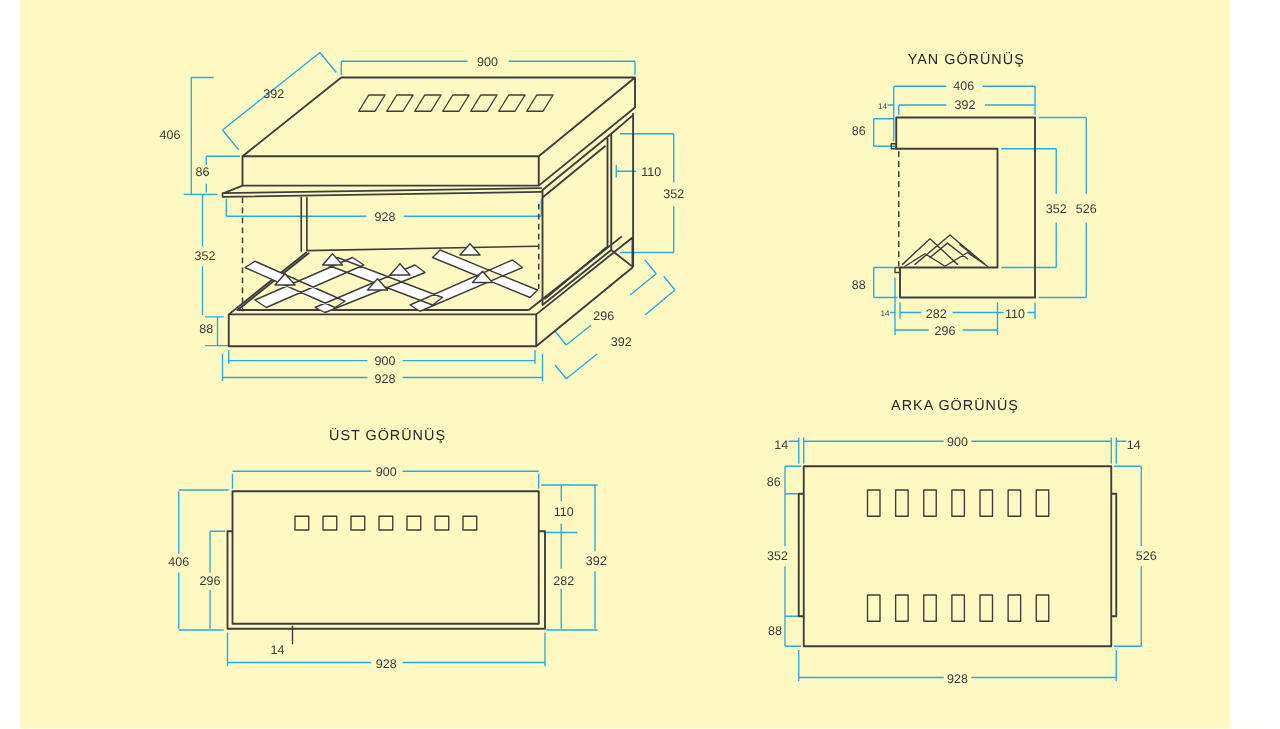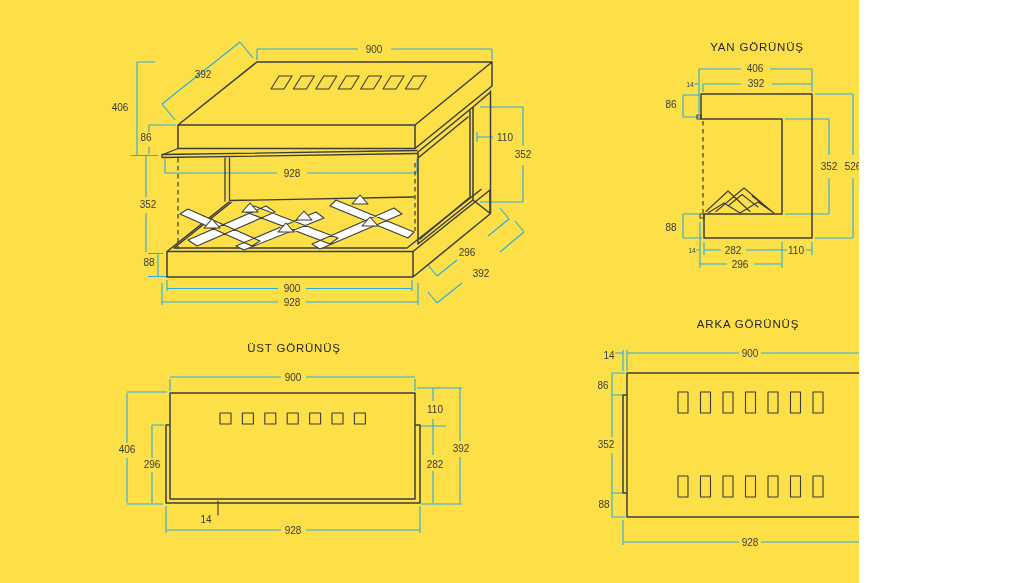--- a/index.html
+++ b/index.html
@@ -1,16 +1,16 @@
 <!DOCTYPE html>
 <html><head>
 <meta charset="utf-8">
 <style>
   html,body{margin:0;padding:0;background:#ffffff;}
-  .canvas-wrap{width:859px;height:583px;background:#fde047;overflow:hidden;}
+  .canvas-wrap{width:968px;height:583px;background:#fef9c3;overflow:hidden;margin-left:16px;}
   svg{display:block;}
   svg text{font-family:"Liberation Sans","DejaVu Sans",sans-serif;}
   .dtx{font-size:10px;fill:#3a3a3a;text-anchor:middle;}
   .dtx-s{font-size:6.5px;fill:#3a3a3a;text-anchor:middle;}
   .vtitle{font-size:11.5px;fill:#262626;text-anchor:middle;letter-spacing:0.8px;}
   .ln{stroke:#3d3d3d;stroke-width:1.5;fill:none;stroke-linejoin:round;stroke-linecap:round;}
   .ln-thin{stroke-width:1.1;}
   .ln-med{stroke-width:1.3;}
   .ln-fill{fill:#ffffff;}
   .lnd{stroke:#3d3d3d;stroke-width:1.2;fill:none;stroke-dasharray:4.5,3.5;}

